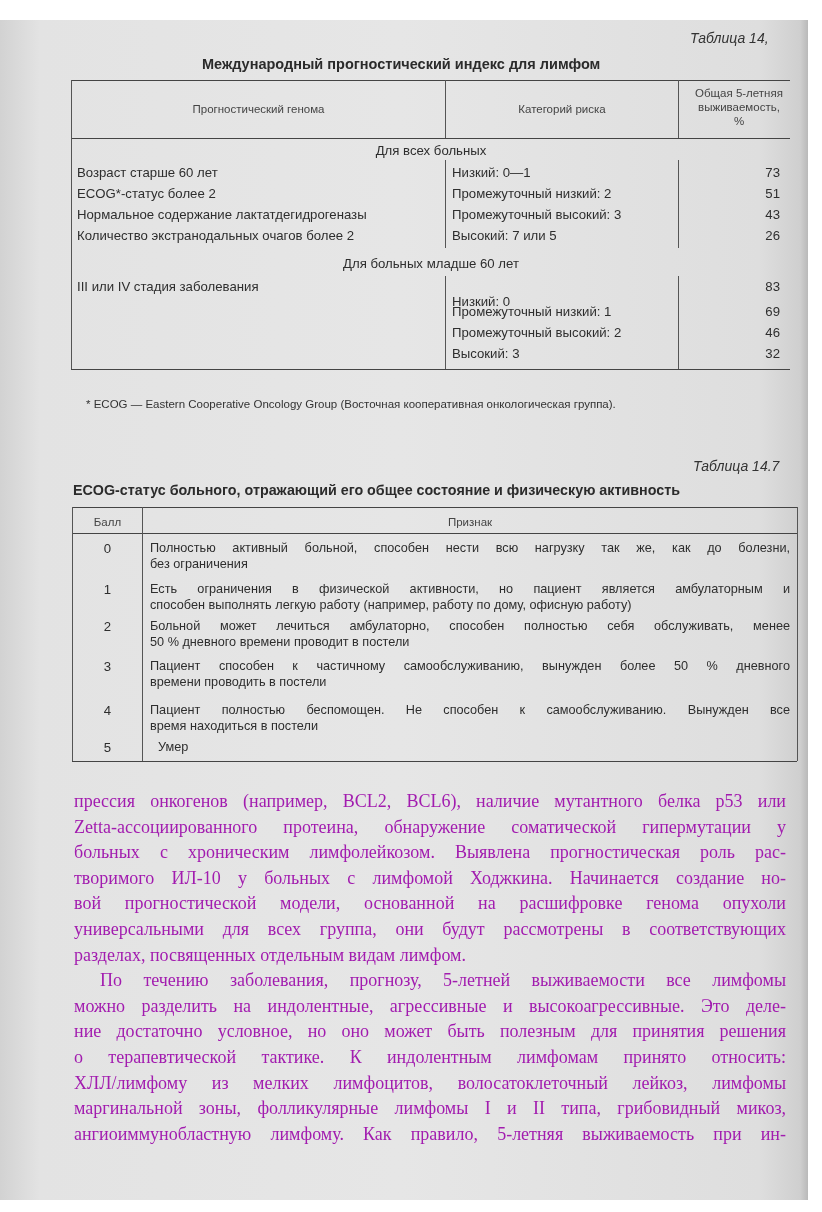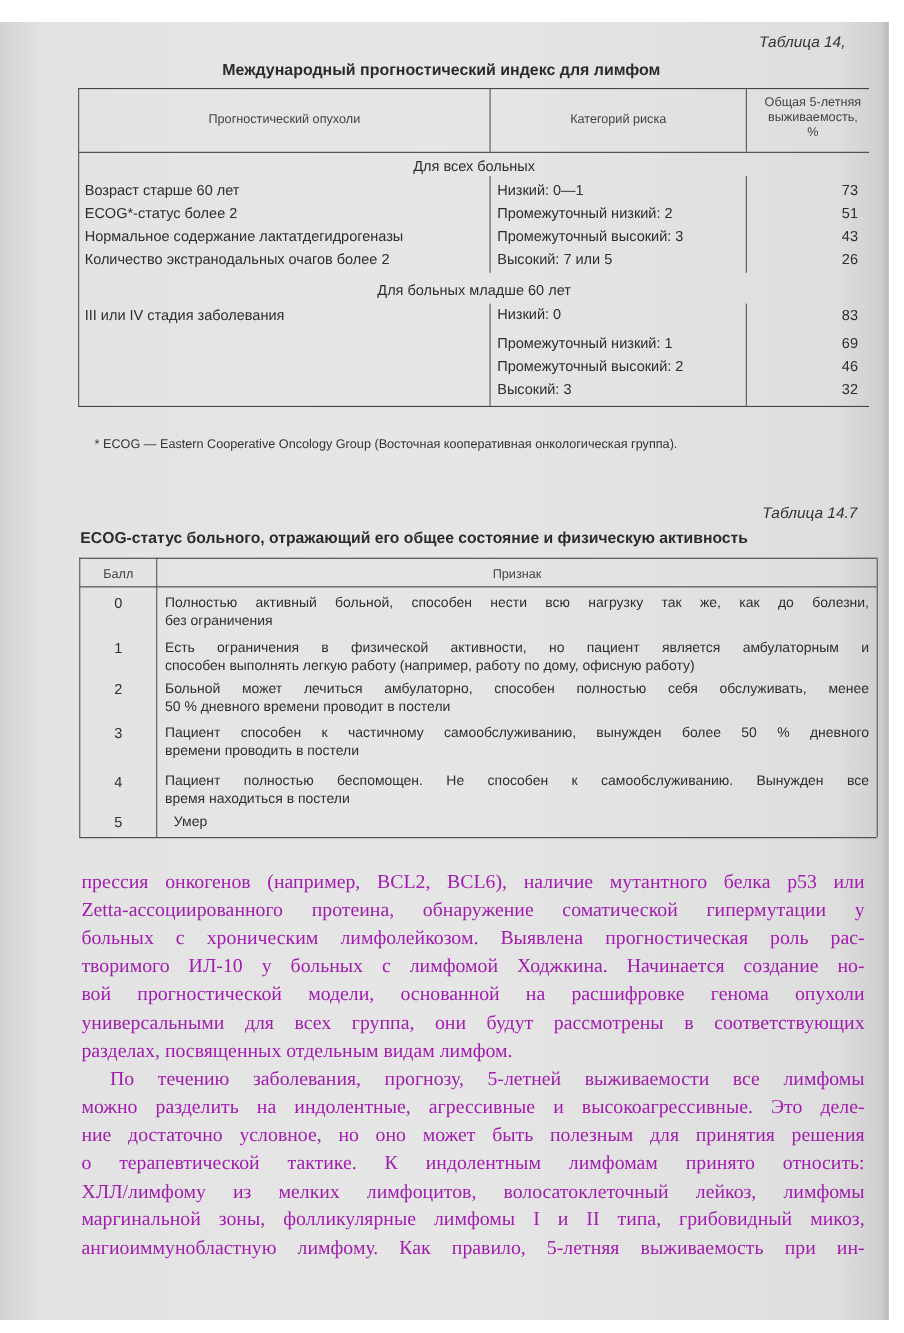--- a/index.html
+++ b/index.html
@@ -52,21 +52,21 @@
   <div class="hline" style="left:71px; top:138px; width:719px;"></div>
   <div class="hline" style="left:71px; top:369px; width:719px;"></div>
   <div class="vline" style="left:71px; top:80px; height:289px;"></div>
   <div class="vline" style="left:445px; top:80px; height:58px;"></div>
   <div class="vline" style="left:678px; top:80px; height:58px;"></div>
   <div class="vline" style="left:445px; top:160px; height:88px;"></div>
   <div class="vline" style="left:678px; top:160px; height:88px;"></div>
   <div class="vline" style="left:445px; top:276px; height:93px;"></div>
   <div class="vline" style="left:678px; top:276px; height:93px;"></div>
 
-  <div class="cell hdr center" style="left:72px; top:101px; width:373px;">Прогностический опухоли</div>
+  <div class="cell hdr center" style="left:72px; top:101px; width:373px;">Прогностический генома</div>
   <div class="cell hdr center" style="left:446px; top:101px; width:232px;">Категорий риска</div>
   <div class="cell hdr center" style="left:679px; top:86px; width:120px; line-height:14px;">
     <div>Общая 5-летняя</div>
     <div>выживаемость,</div>
     <div>%</div>
   </div>
 
   <div class="cell center" style="left:72px; top:143px; width:718px;">Для всех больных</div>
 
   <div>
@@ -87,21 +87,21 @@
   <div>
     <div class="cell" style="left:77px; top:228px;">Количество экстранодальных очагов более 2</div>
     <div class="cell" style="left:452px; top:228px;">Высокий: 7 или 5</div>
     <div class="cell right" style="left:680px; top:228px; width:100px;">26</div>
   </div>
 
   <div class="cell center" style="left:72px; top:256px; width:718px;">Для больных младше 60 лет</div>
 
   <div>
     <div class="cell" style="left:77px; top:279px;">III или IV стадия заболевания</div>
-    <div class="cell" style="left:452px; top:278px;">Низкий: 0</div>
+    <div class="cell" style="left:452px; top:294px;">Низкий: 0</div>
     <div class="cell right" style="left:680px; top:279px; width:100px;">83</div>
   </div>
   <div>
     <div class="cell" style="left:452px; top:304px;">Промежуточный низкий: 1</div>
     <div class="cell right" style="left:680px; top:304px; width:100px;">69</div>
   </div>
   <div>
     <div class="cell" style="left:452px; top:325px;">Промежуточный высокий: 2</div>
     <div class="cell right" style="left:680px; top:325px; width:100px;">46</div>
   </div>

